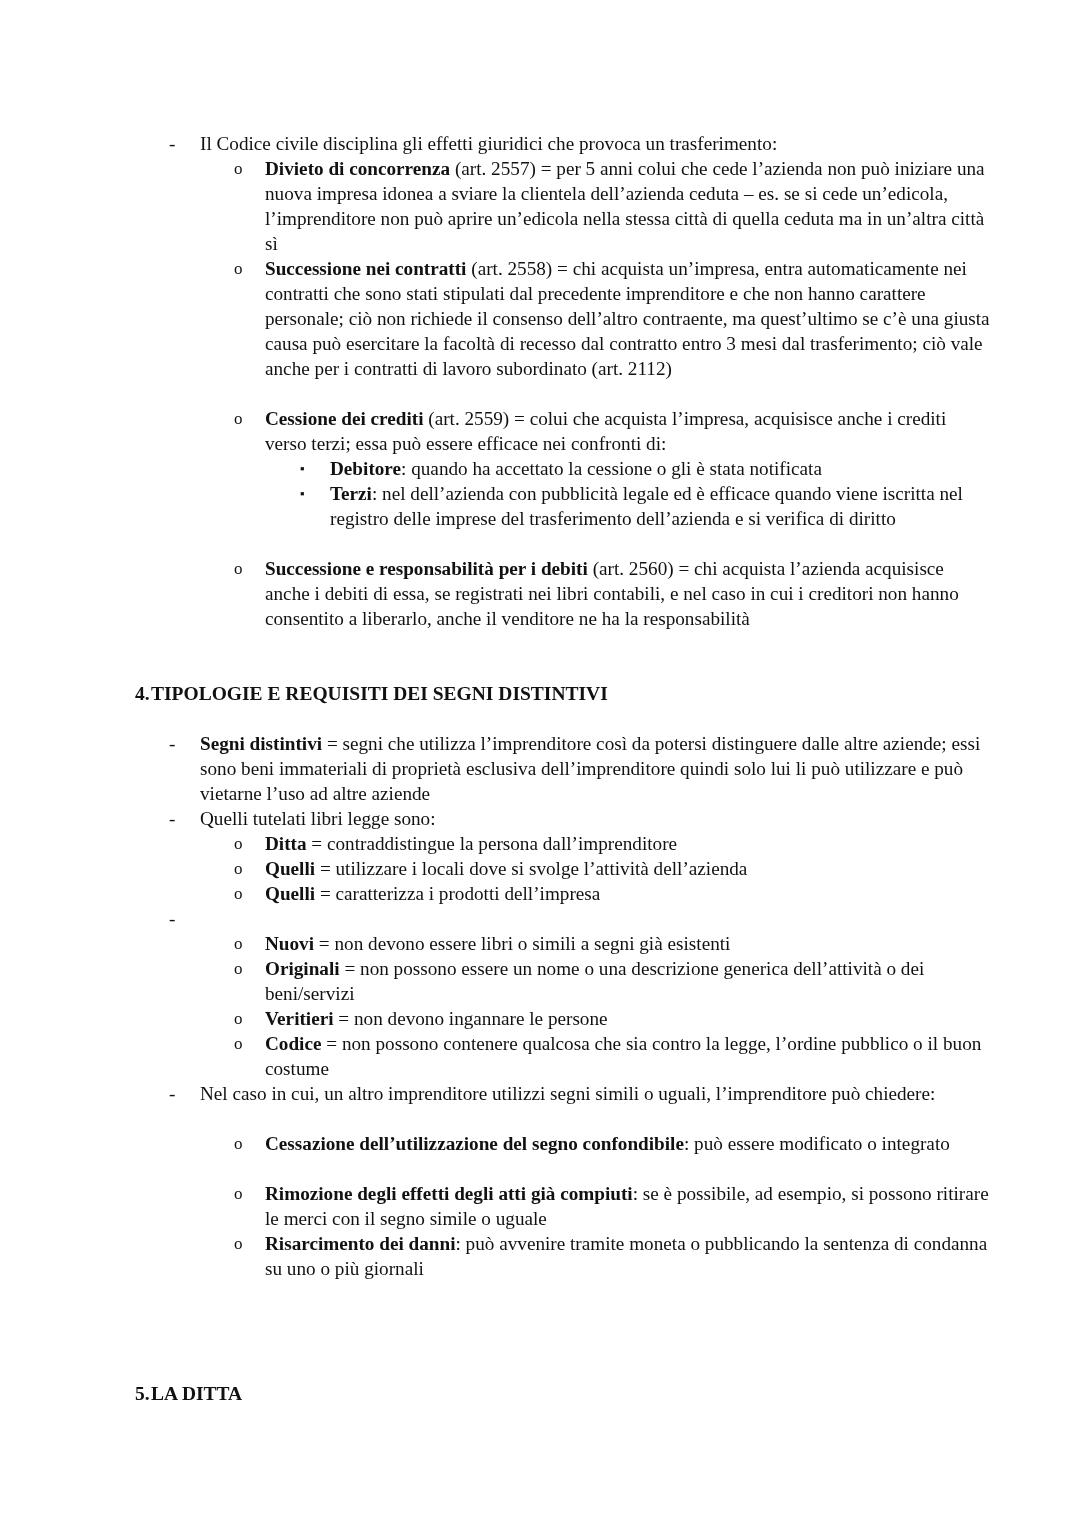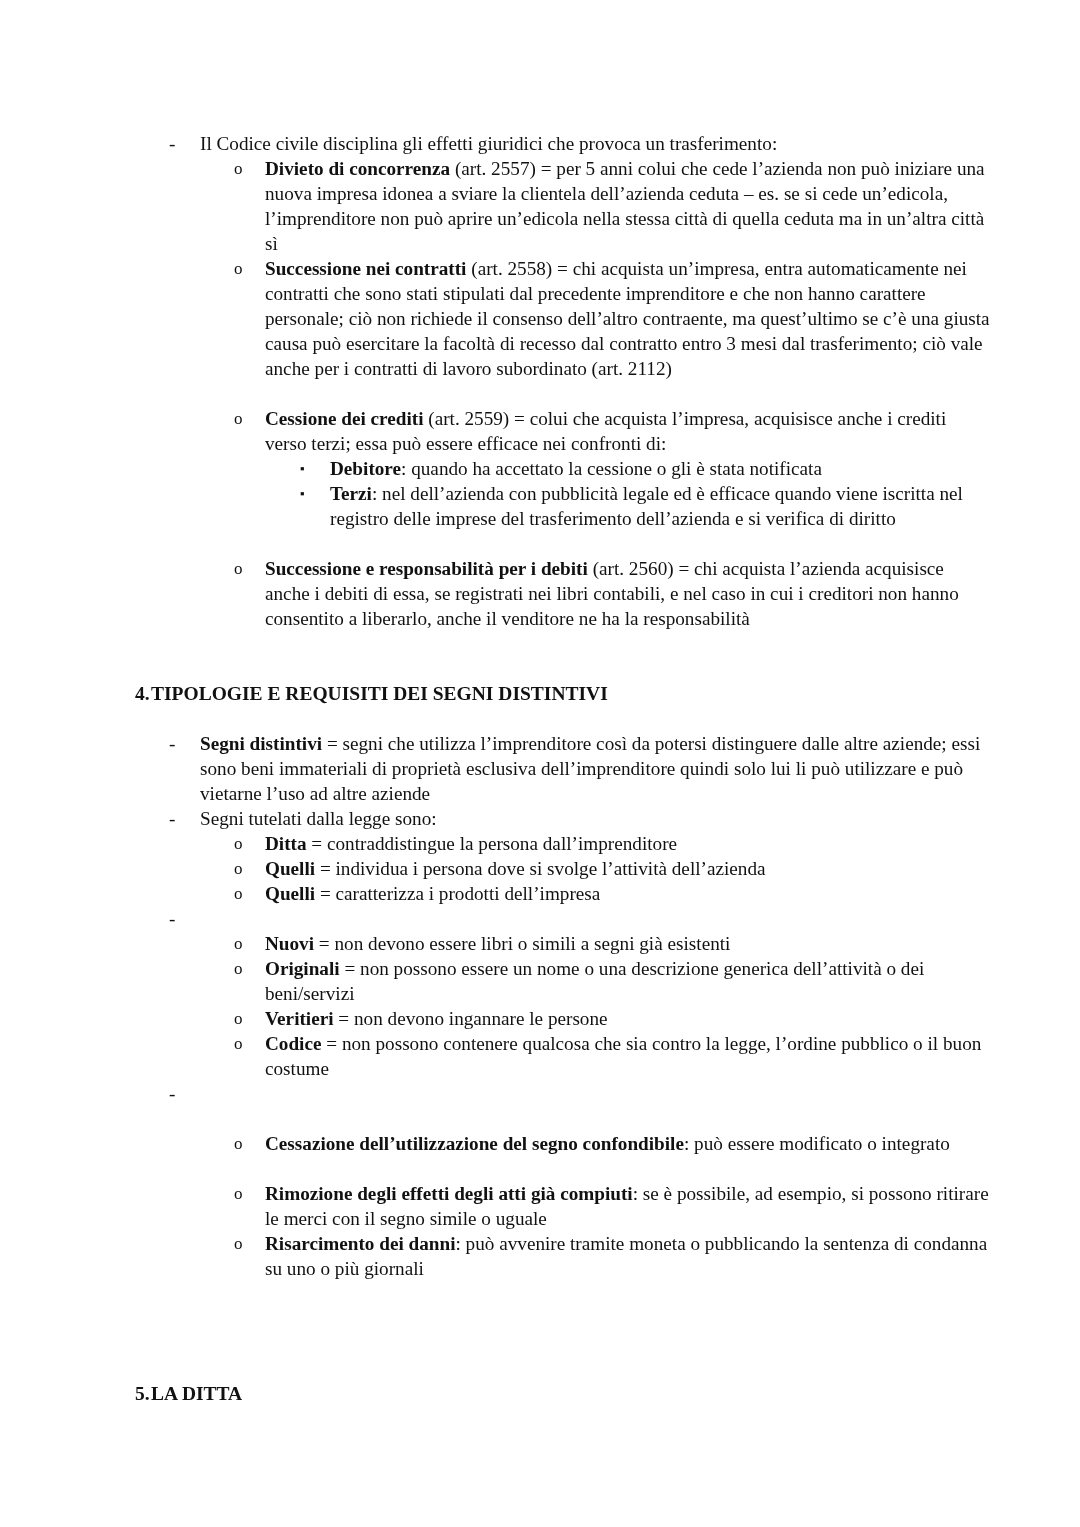--- a/index.html
+++ b/index.html
@@ -67,30 +67,30 @@
     <span class="title">TIPOLOGIE E REQUISITI DEI SEGNI DISTINTIVI</span>
   </div>
 
   <div class="l1" style="top:731px;">
     <span class="bul">-</span>
     <b>Segni distintivi</b><span> = segni che utilizza l’imprenditore così da potersi distinguere dalle altre aziende; essi sono beni immateriali di proprietà esclusiva dell’imprenditore quindi solo lui li può utilizzare e può vietarne l’uso ad altre aziende</span>
   </div>
 
   <div class="l1" style="top:806px;">
     <span class="bul">-</span>
-    <span>Segni tutelati dalla legge sono:</span>
+    <span>Quelli tutelati libri legge sono:</span>
   </div>
 
   <div class="l2" style="top:831px;">
     <span class="bul">o</span>
     <b>Ditta</b><span> = contraddistingue la persona dall’imprenditore</span>
   </div>
   <div class="l2" style="top:856px;">
     <span class="bul">o</span>
-    <b>Quelli</b><span> = individua i persona dove si svolge l’attività dell’azienda</span>
+    <b>Quelli</b><span> = utilizzare i locali dove si svolge l’attività dell’azienda</span>
   </div>
   <div class="l2" style="top:881px;">
     <span class="bul">o</span>
     <b>Quelli</b><span> = caratterizza i prodotti dell’impresa</span>
   </div>
 
   <div class="l1" style="top:906px;">
     <span class="bul">-</span>
   </div>
 
@@ -106,20 +106,21 @@
     <span class="bul">o</span>
     <b>Veritieri</b><span> = non devono ingannare le persone</span>
   </div>
   <div class="l2" style="top:1031px;">
     <span class="bul">o</span>
     <b>Codice</b><span> = non possono contenere qualcosa che sia contro la legge, l’ordine pubblico o il buon costume</span>
   </div>
 
   <div class="l1" style="top:1081px;">
     <span class="bul">-</span>
+    <span>Nel caso in cui, un altro imprenditore utilizzi segni simili o uguali, l’imprenditore può chiedere:</span>
   </div>
 
   <div class="l2" style="top:1131px;">
     <span class="bul">o</span>
     <b>Cessazione dell’utilizzazione del segno confondibile</b><span>: può essere modificato o integrato</span>
   </div>
   <div class="l2" style="top:1181px;">
     <span class="bul">o</span>
     <b>Rimozione degli effetti degli atti già compiuti</b><span>: se è possibile, ad esempio, si possono ritirare le merci con il segno simile o uguale</span>
   </div>

